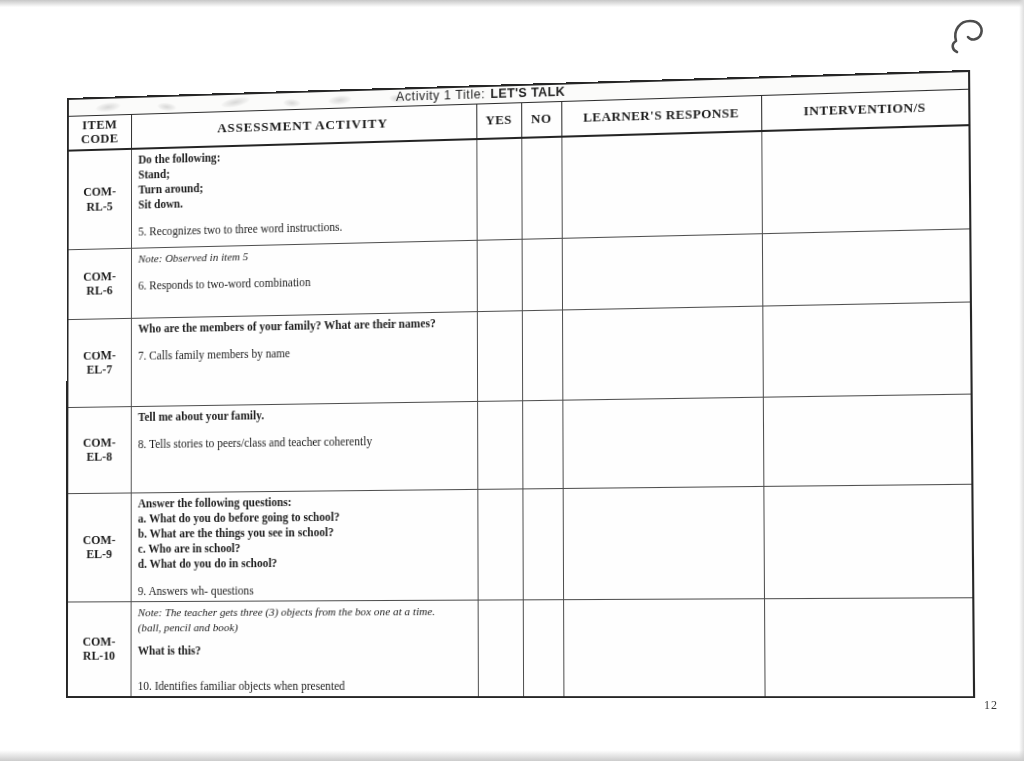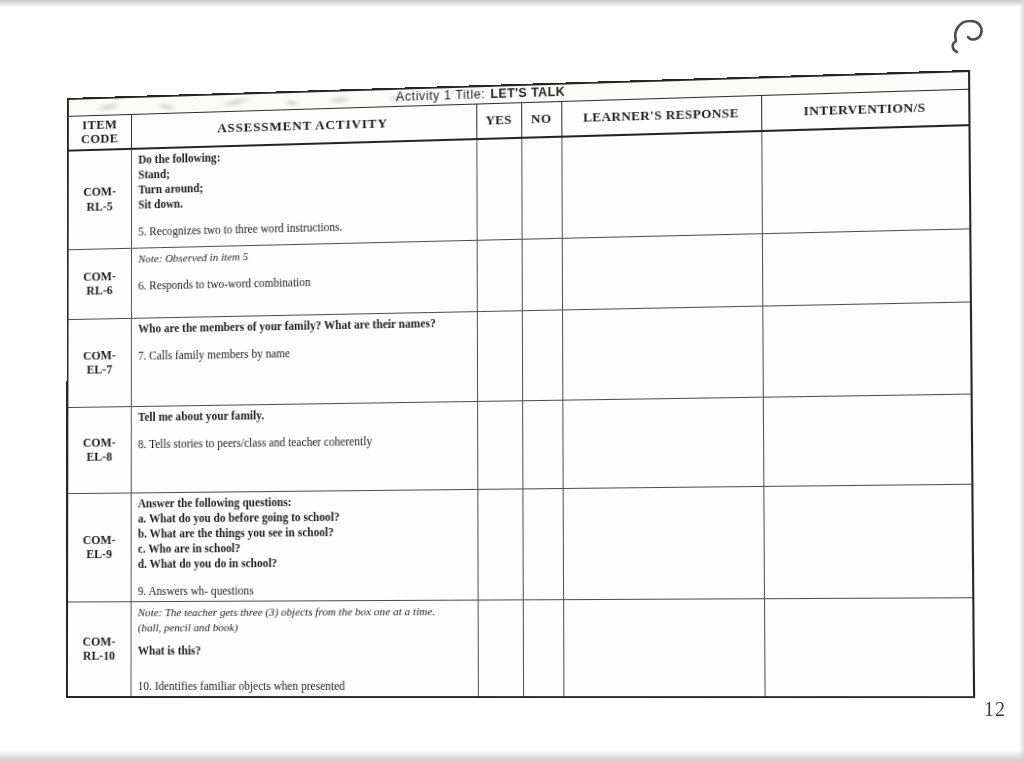--- a/index.html
+++ b/index.html
@@ -28,21 +28,21 @@
   }
 
   
   .pen-mark {
     position: absolute; left: 948px; top: 16px; width: 46px; height: 44px;
   }
 
   
   .page-number {
     position: absolute; left: 984px; top: 698px;
-    font-size: 20px; color: #3a3a3a; letter-spacing: 1px;
+    font-size: 12px; color: #3a3a3a; letter-spacing: 1px;
   }
 
   
   .table-warp {
     position: absolute; left: 66px; top: 68px;
     width: 902px; height: 594px;
     transform-origin: 0 0;
     transform: matrix3d(
       0.953875, -0.031142, 0, -0.0000499,
      -0.001684,  0.993311, 0, -0.0000107,

